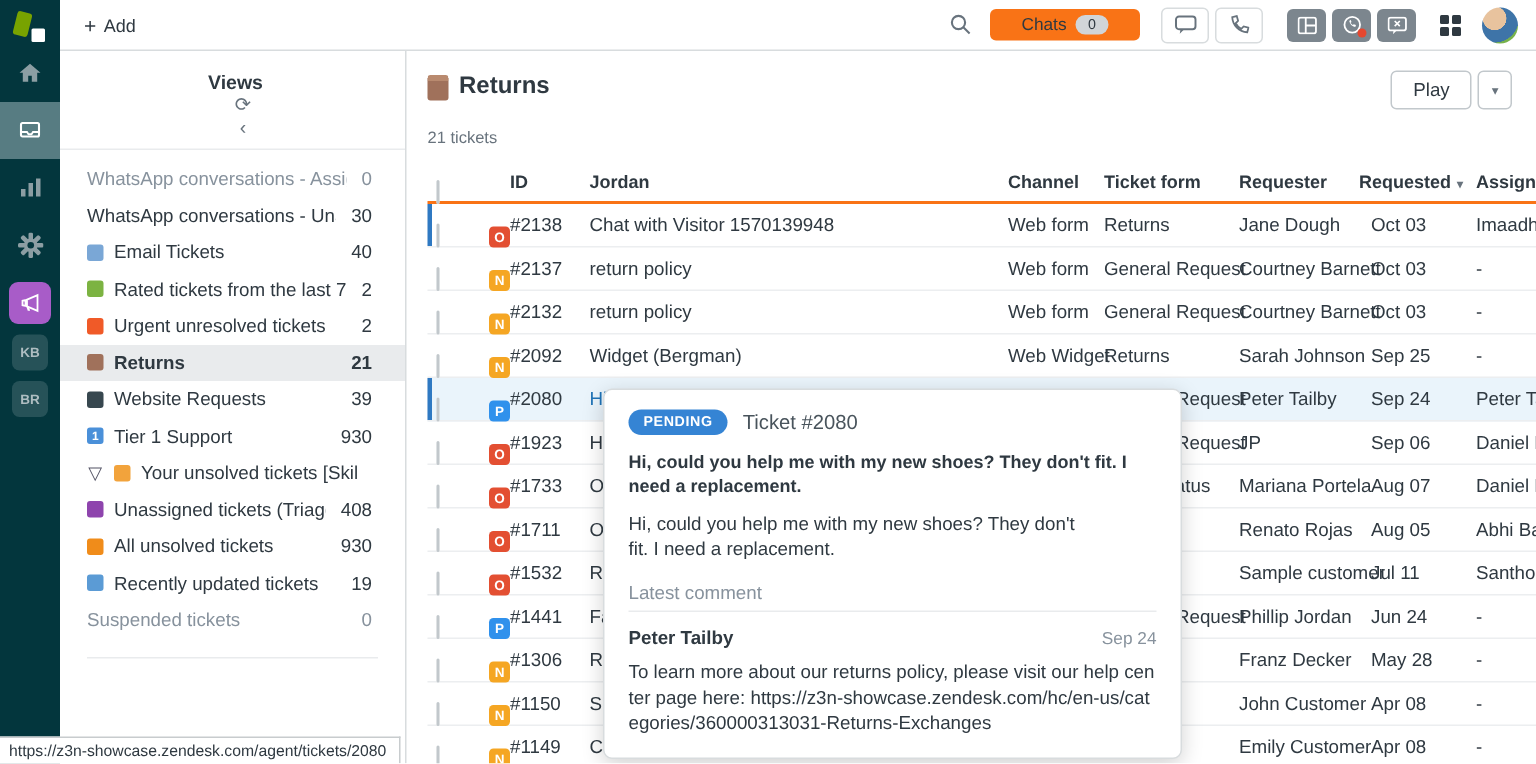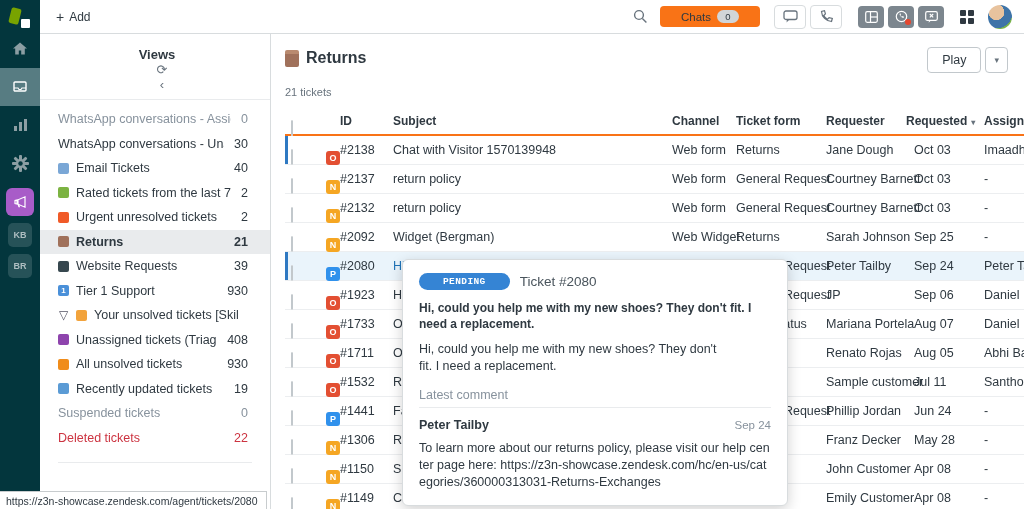--- a/index.html
+++ b/index.html
@@ -83,21 +83,21 @@
   .trow.hl{background:#EAF4FB;}
   .rowbar{position:absolute;left:0;top:0;width:3px;height:100%;}
   .chk{width:12px;height:12px;border:1px solid #C2C8CC;border-radius:2px;background:#F8F9F9;}
   .sbadge{display:inline-block;width:14px;height:14px;border-radius:3px;color:#fff;font-size:9px;
           font-weight:bold;text-align:center;line-height:14px;}
   .subj-link{color:#1F73B7;}
   
   .tooltip{position:absolute;left:402px;top:259px;width:352px;background:#fff;border:1px solid #D8DCDE;
            border-radius:6px;box-shadow:0 4px 14px rgba(0,0,0,.18);padding:13px 16px 14px 16px;z-index:8;}
   .tt-head{display:flex;align-items:center;gap:10px;}
-  .tt-pill{color:#fff;font-size:9.5px;font-weight:bold;letter-spacing:.4px;border-radius:9px;padding:3px 24px;font-family:Liberation Mono, monospace;}
+  .tt-pill{color:#fff;font-size:9.5px;font-weight:bold;letter-spacing:.4px;border-radius:9px;padding:3px 10px;}
   .tt-ticket{font-size:13.5px;color:#49545C;}
   .tt-subject{font-size:12px;font-weight:bold;margin-top:11px;line-height:1.3;}
   .tt-desc{font-size:12.5px;margin-top:9px;line-height:1.35;width:312px;}
   .tt-latest{font-size:12.5px;color:#87929D;margin-top:13px;padding-bottom:5px;border-bottom:1px solid #E9EBED;}
   .tt-author-row{display:flex;margin-top:10px;align-items:baseline;}
   .tt-author{font-size:12.5px;font-weight:bold;flex:1;}
   .tt-date{font-size:11.5px;color:#87929D;}
   .tt-comment{font-size:12.5px;margin-top:8px;line-height:1.35;word-break:break-all;}
   
   .statusbar{position:absolute;left:0;bottom:0;height:15px;background:#fff;border:1px solid #C8CCCE;
@@ -301,24 +301,20 @@
         </div>
         <div class="vitem">
           <span class="vic" style="background: rgb(91, 155, 213);"></span>
           <span class="vlabel">Recently updated tickets</span>
           <span class="vcount">19</span>
         </div>
         <div class="vitem muted">
           <span class="vlabel">Suspended tickets</span>
           <span class="vcount">0</span>
         </div>
-        <div class="vitem danger">
-          <span class="vlabel">Deleted tickets</span>
-          <span class="vcount">22</span>
-        </div>
       </div>
     <div class="vp-div"></div>
   </div>
 
   <div class="main">
     <div class="mh">
       <div class="mh-title">
         <span class="box-ic"></span>
         <span>Returns</span>
       </div>
@@ -326,21 +322,21 @@
       <div class="mh-actions">
         <button class="btn">Play</button>
         <button class="btn caret">▾</button>
       </div>
     </div>
 
     <div class="tbl">
       <div class="thead">
         <span class="cell c-check"><span class="chk"></span></span>
         <span class="cell h-id">ID</span>
-        <span class="cell h-subj">Subject</span>
+        <span class="cell h-subj">Jordan</span>
         <span class="cell h-chan">Channel</span>
         <span class="cell h-form">Ticket form</span>
         <span class="cell h-req">Requester</span>
         <span class="cell h-date"><span>Requested</span><span class="sort-caret">▾</span></span>
         <span class="cell h-asg">Assignee</span>
       </div>
       <div id="rows">
           <div class="trow">
             <div class="rowbar" style="background: rgb(47, 121, 194);"></div>
             <span class="cell c-check"><span class="chk"></span></span>

